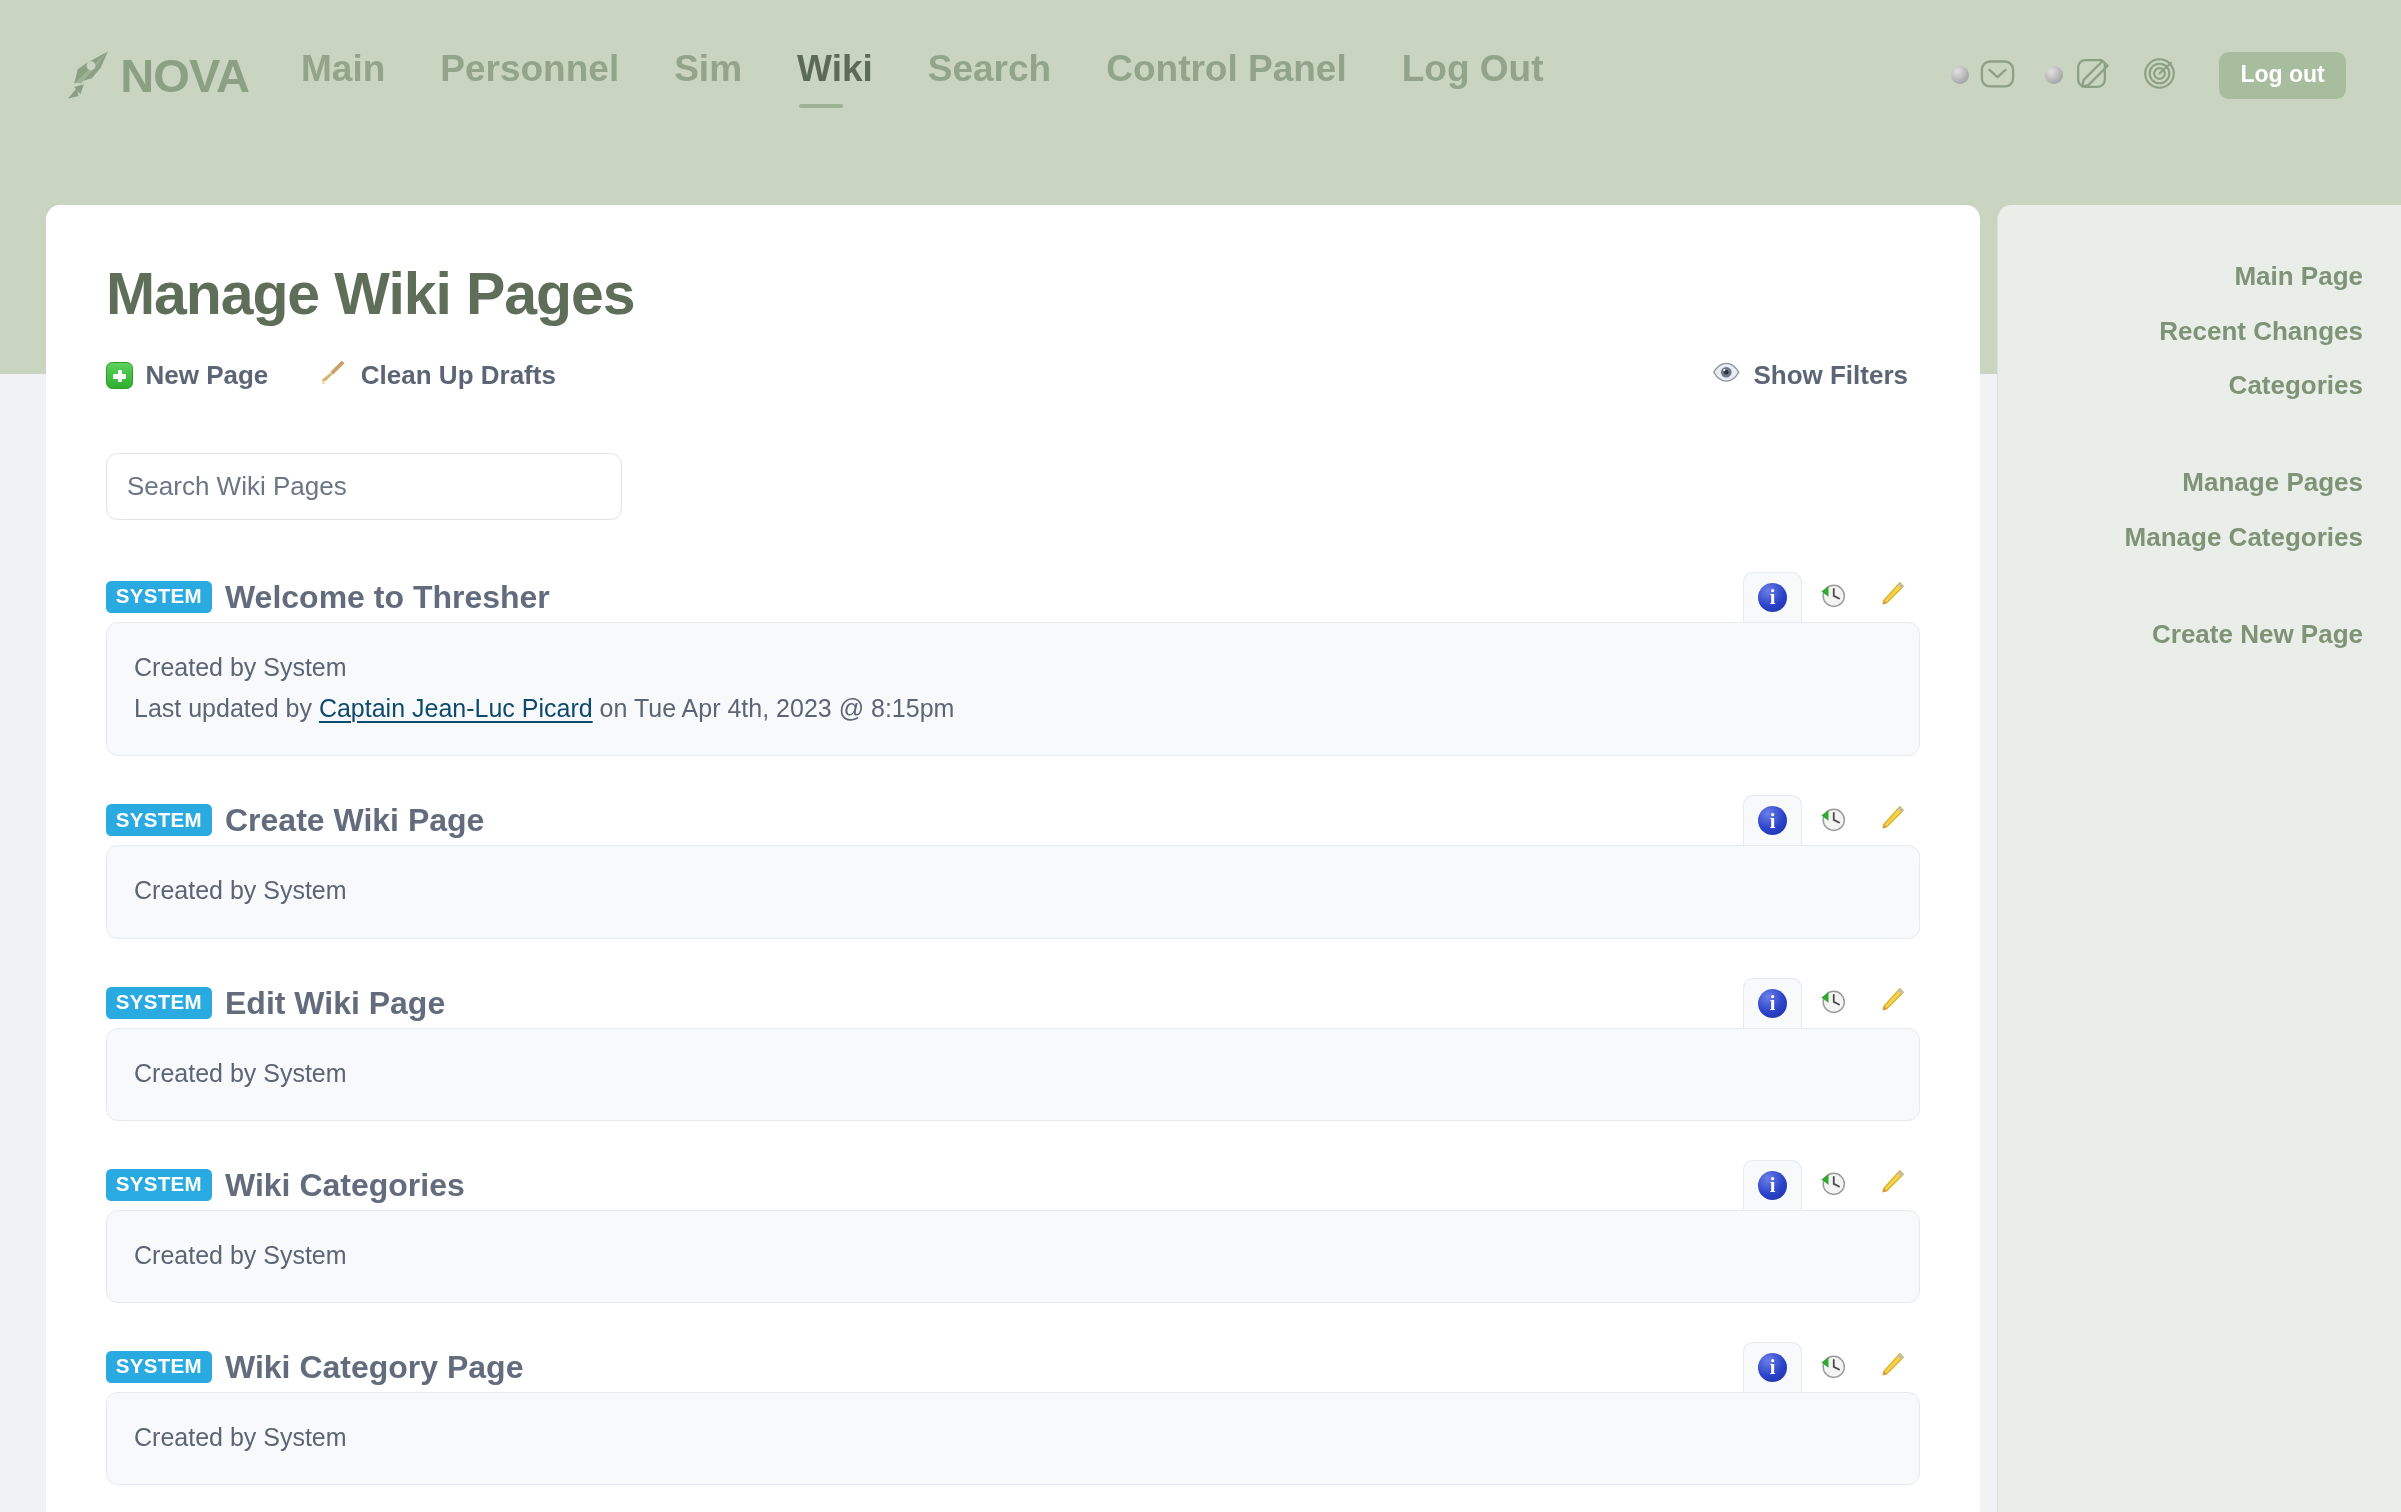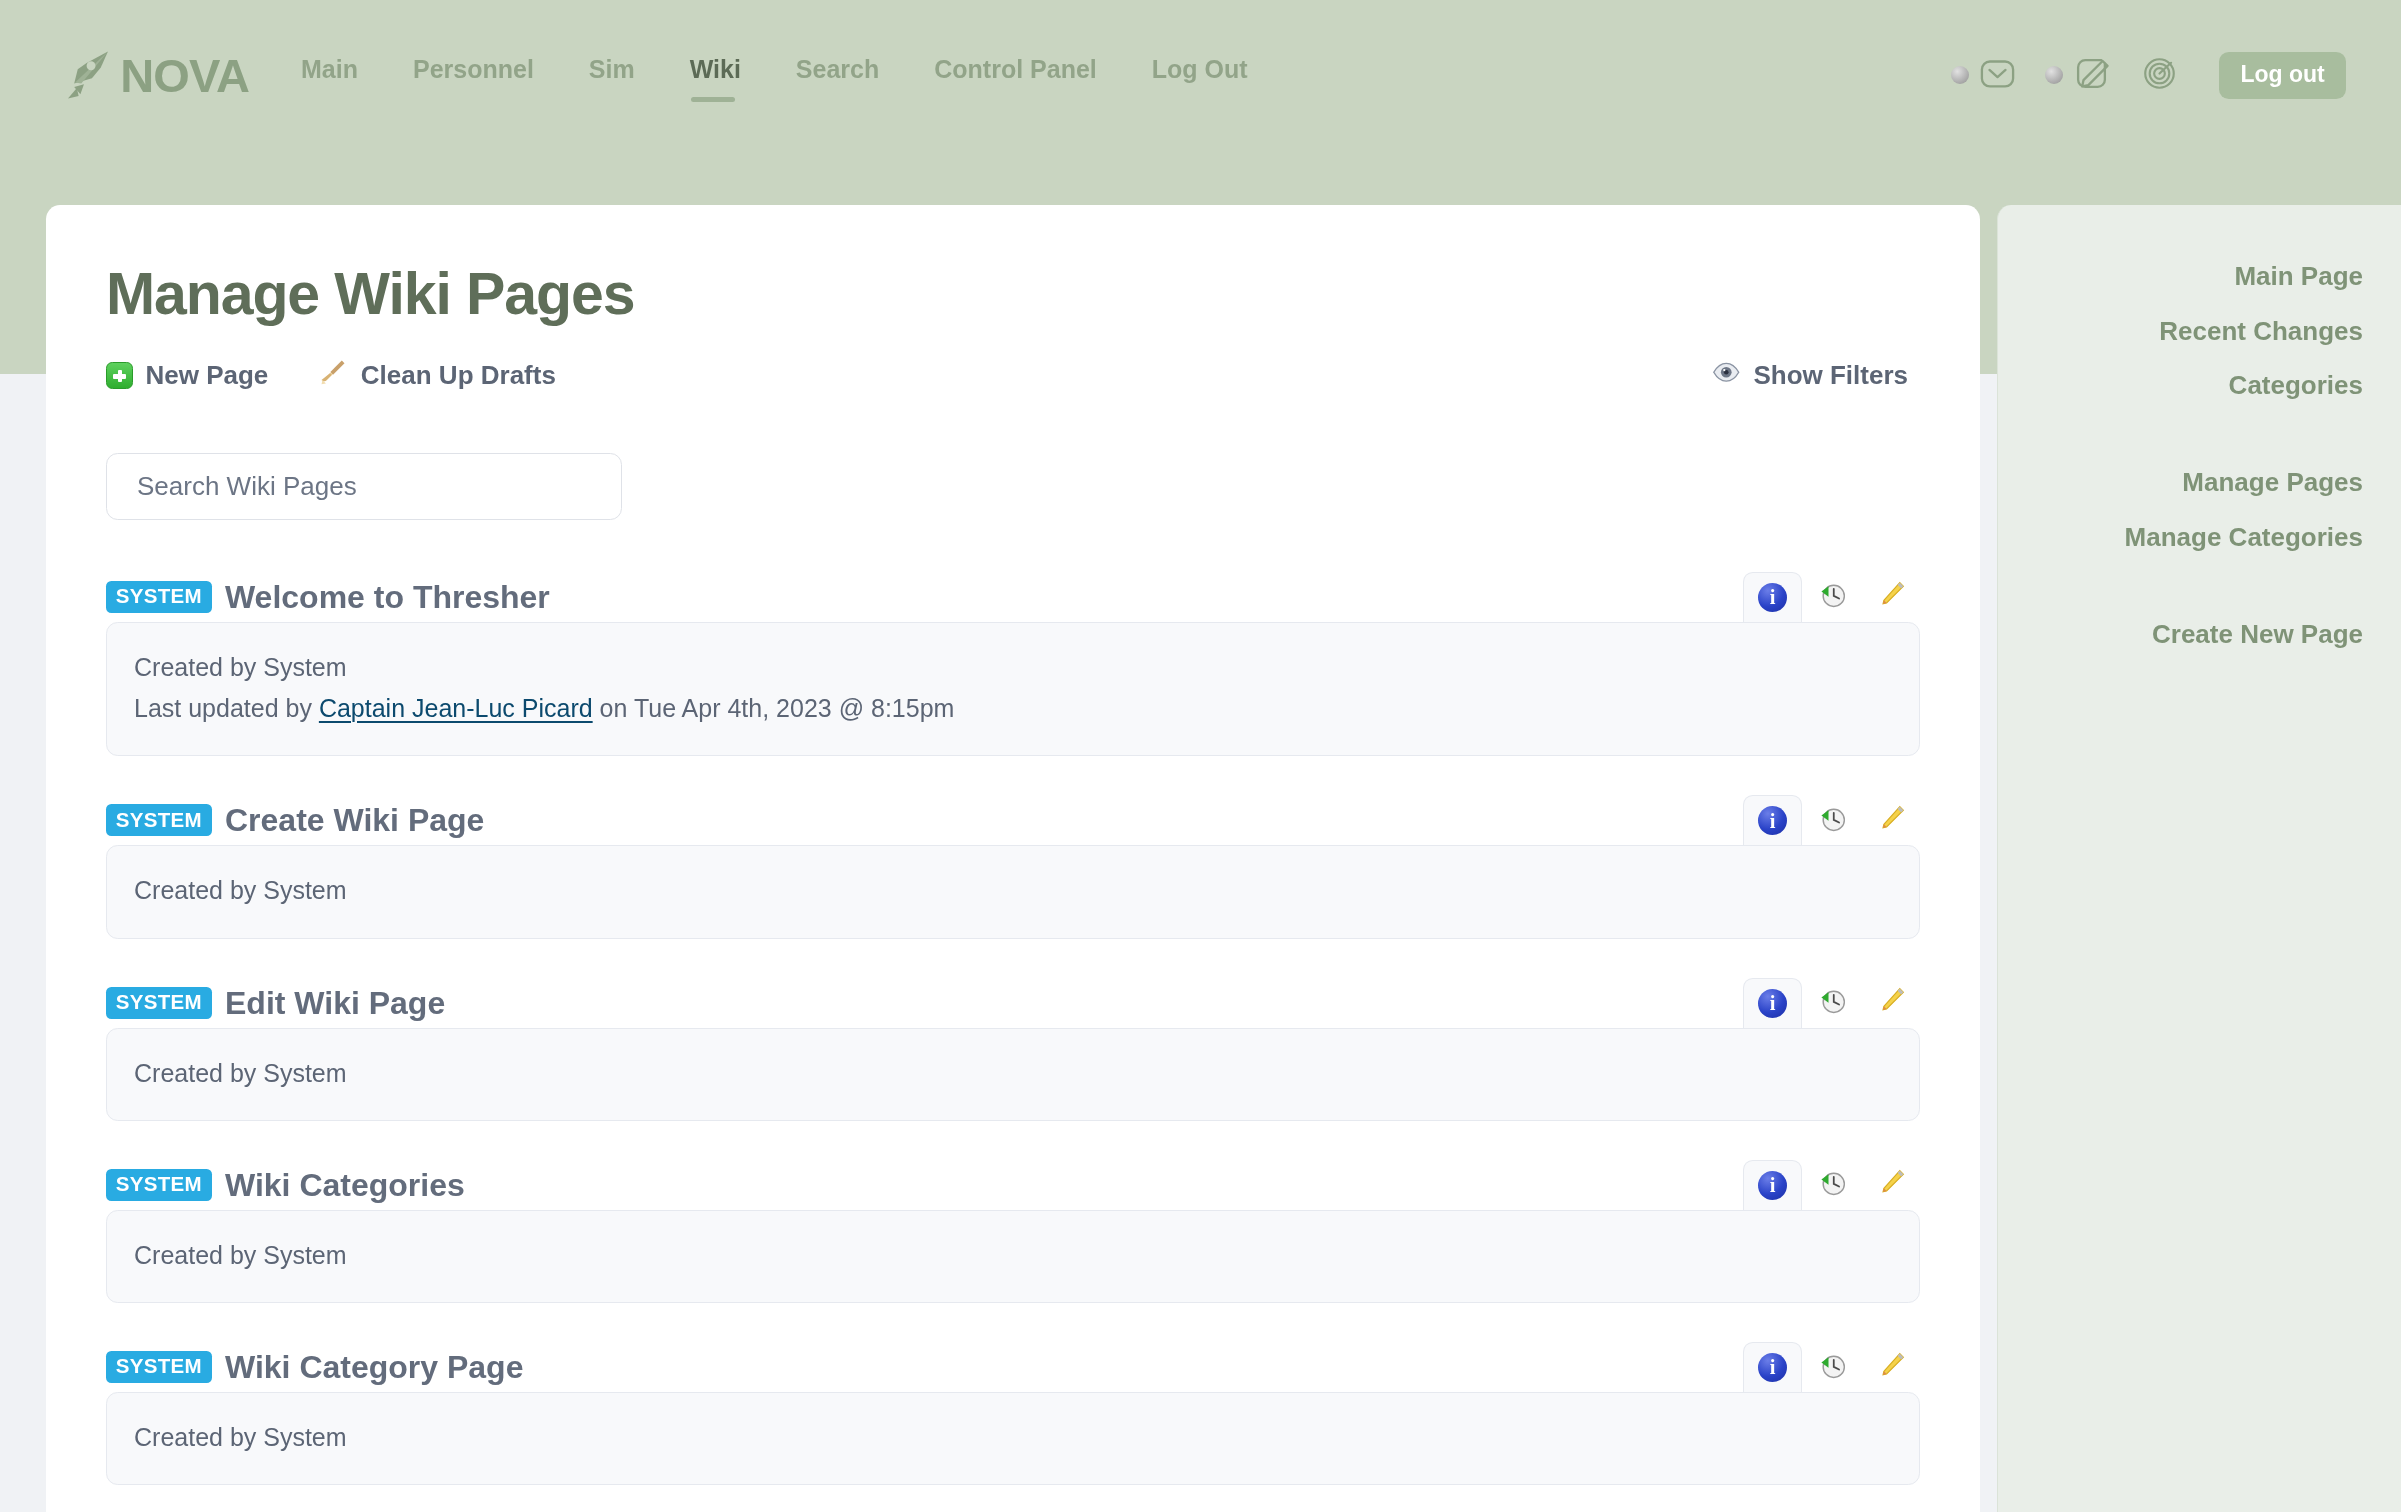--- a/index.html
+++ b/index.html
@@ -53,21 +53,21 @@
   }
 
   .nav-links {
     display: flex;
     align-items: center;
     gap: 0;
     flex: 1 1 auto;
   }
   .nav-link {
     position: relative;
-    font-size: 25px;
+    font-size: 37px;
     font-weight: 700;
     color: #92a489;
     padding: 9px 0 21.3px 0;
     margin-right: 55px;
     cursor: pointer;
     white-space: nowrap;
     text-decoration: none;
   }
   .nav-link.active { color: #5c6b56; }
   .nav-link.active::after {
@@ -174,21 +174,21 @@
   .ico-plus::before { left: 6.2px; top: 11px; width: 12.5px; height: 4.4px; }
   .ico-plus::after  { top: 6.2px; left: 11px; height: 12.5px; width: 4.4px; }
 
   
   .search-input {
     display: block;
     width: 516px;
     height: 67px;
     border: 1.3px solid #dfe2e8;
     border-radius: 11.6px;
-    padding: 0 30px;
+    padding: 0 20px;
     font-size: 26px;
     color: #5c6575;
     font-family: "Liberation Sans", sans-serif;
     background: #ffffff;
     outline: none;
     margin-bottom: 52px;
   }
   .search-input::placeholder { color: #6c7585; }
 
   

